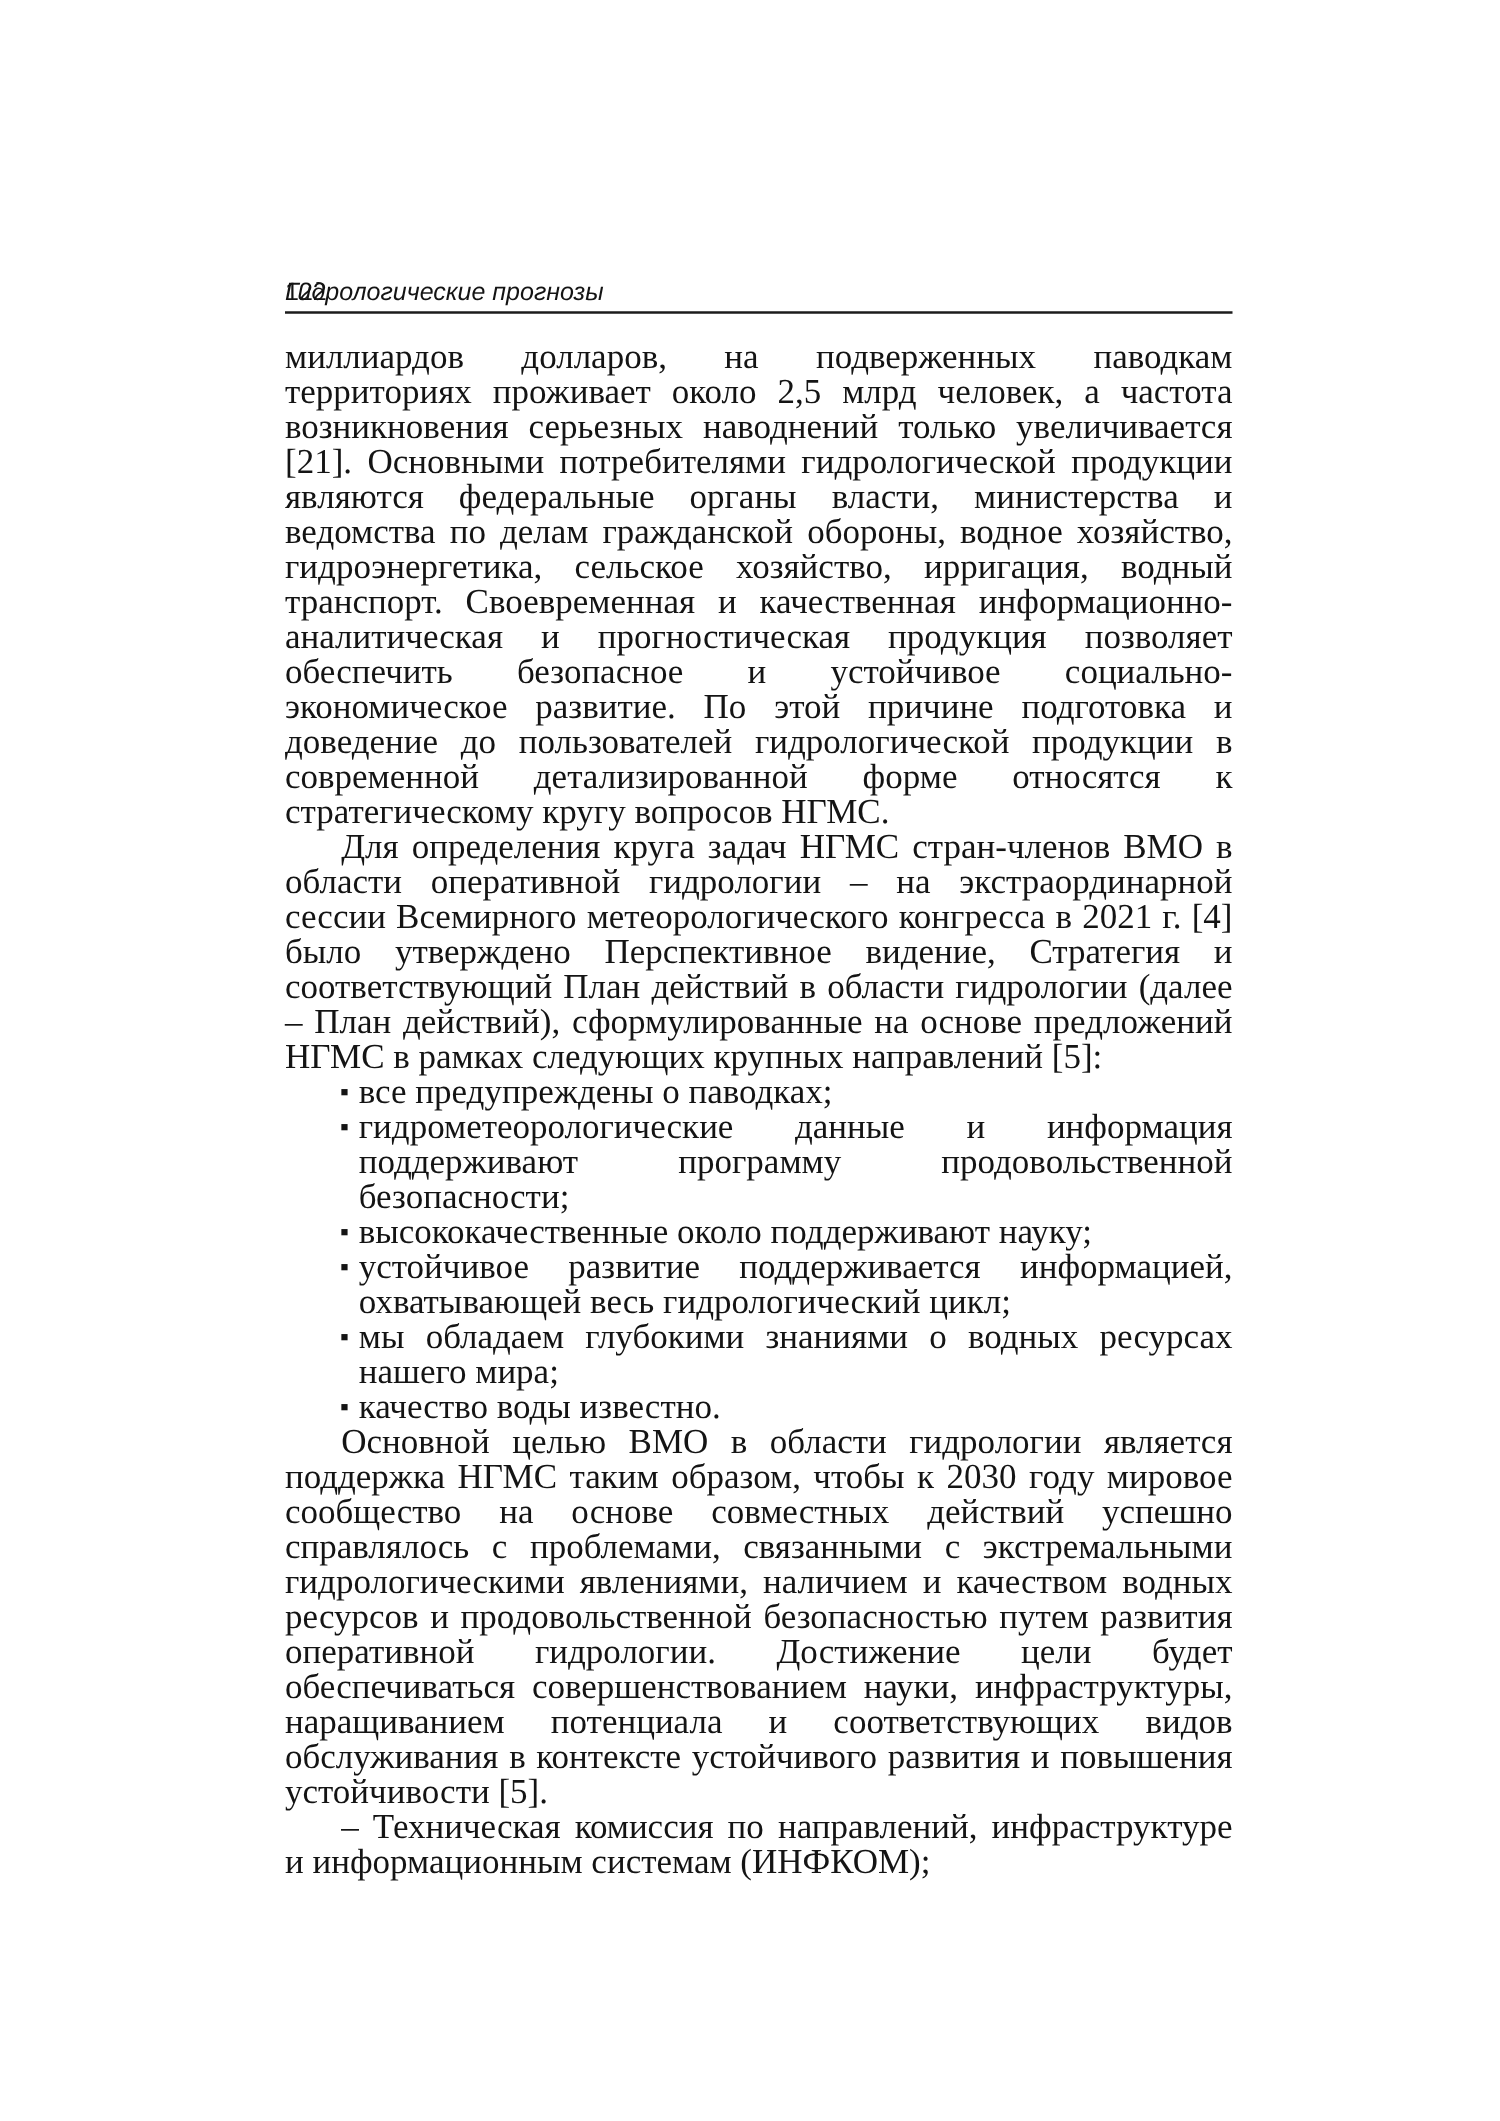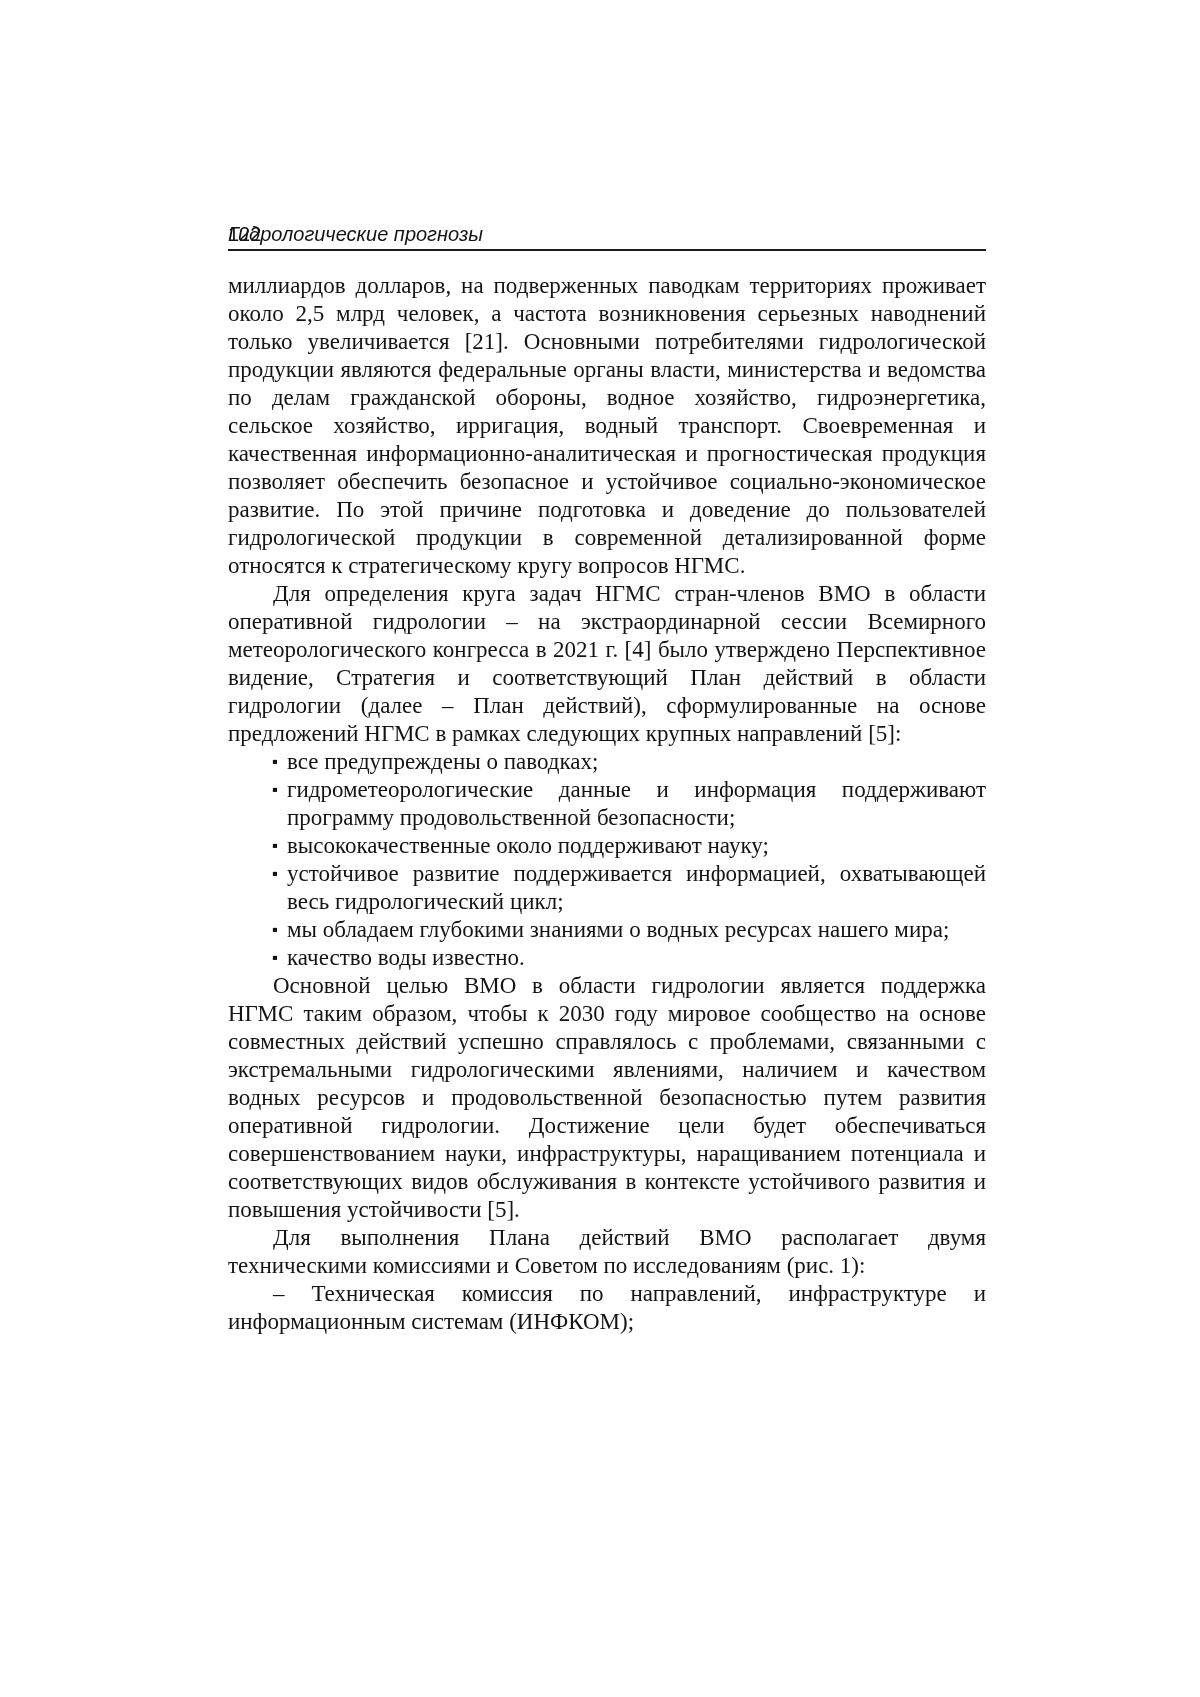--- a/index.html
+++ b/index.html
@@ -36,21 +36,21 @@
     top: 0;
     font-style: normal;
   }
   .running-title {
     display: block;
     text-align: left;
     font-style: italic;
   }
   .page-body {
     padding-top: 21px;
-    font-size: 23px;
+    font-size: 28px;
     line-height: 28px;
     text-align: justify;
   }
   .page-body p {
     margin: 0;
   }
   p.indent {
     text-indent: 45px;
   }
   ul.bullet-list {
@@ -92,21 +92,20 @@
         <li>все предупреждены о паводках;</li>
         <li>гидрометеорологические данные и информация поддерживают программу продовольственной безопасности;</li>
         <li>высококачественные около поддерживают науку;</li>
         <li>устойчивое развитие поддерживается информацией, охватывающей весь гидрологический цикл;</li>
         <li>мы обладаем глубокими знаниями о водных ресурсах нашего мира;</li>
         <li>качество воды известно.</li>
       </ul>
 
       <p class="indent">Основной целью ВМО в области гидрологии является поддержка НГМС таким образом, чтобы к 2030 году мировое сообщество на основе совместных действий успешно справлялось с проблемами, связанными с экстремальными гидрологическими явлениями, наличием и качеством водных ресурсов и продовольственной безопасностью путем развития оперативной гидрологии. Достижение цели будет обеспечиваться совершенствованием науки, инфраструктуры, наращиванием потенциала и соответствующих видов обслуживания в контексте устойчивого развития и повышения устойчивости [5].</p>
 
-      <p class="indent">Для выполнения Плана действий ВМО располагает двумя техническими комиссиями и Советом по исследованиям (рис. 1):</p>
 
       <p class="indent">– Техническая комиссия по направлений, инфраструктуре и информационным системам (ИНФКОМ);</p>
 
 
 
     </div>
   </div>
 </div>
 
 </body></html>

